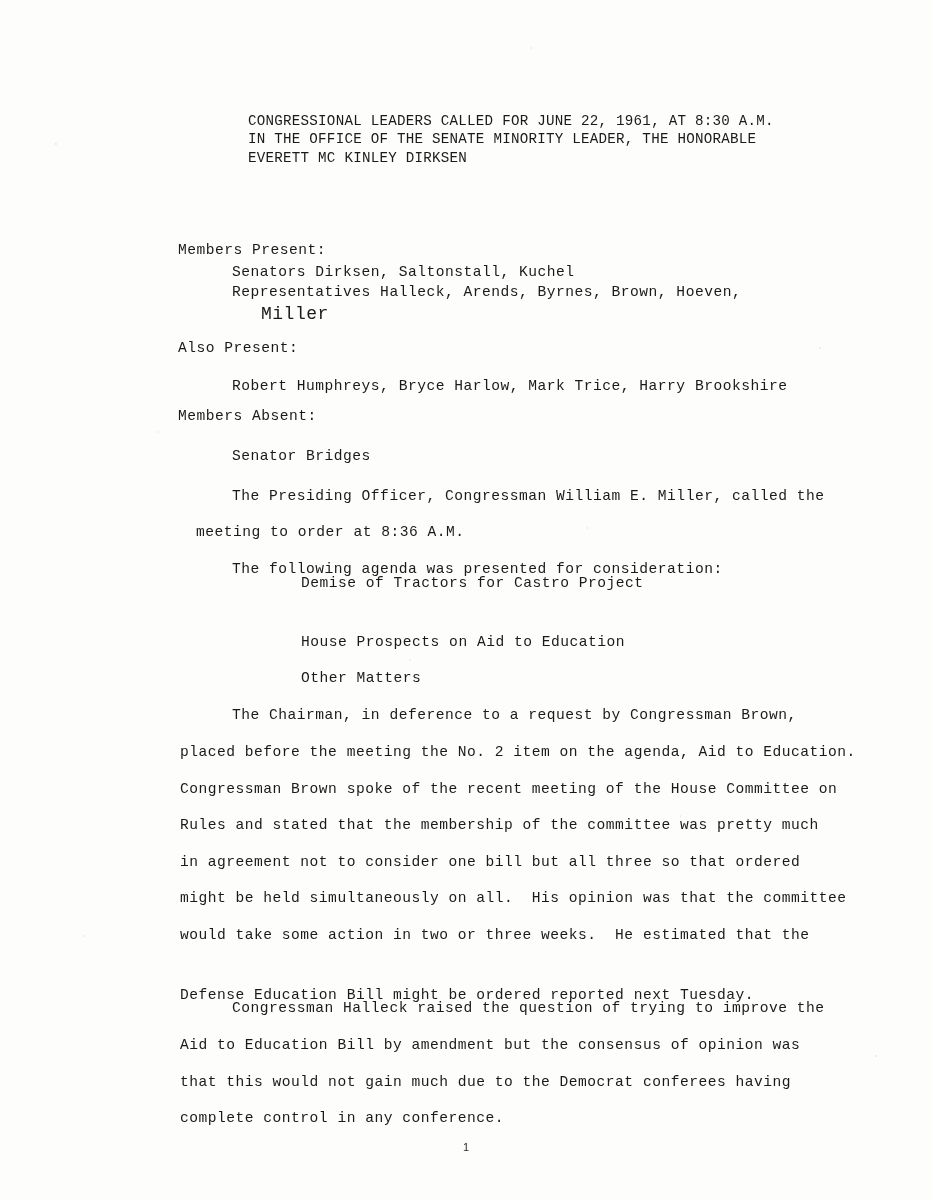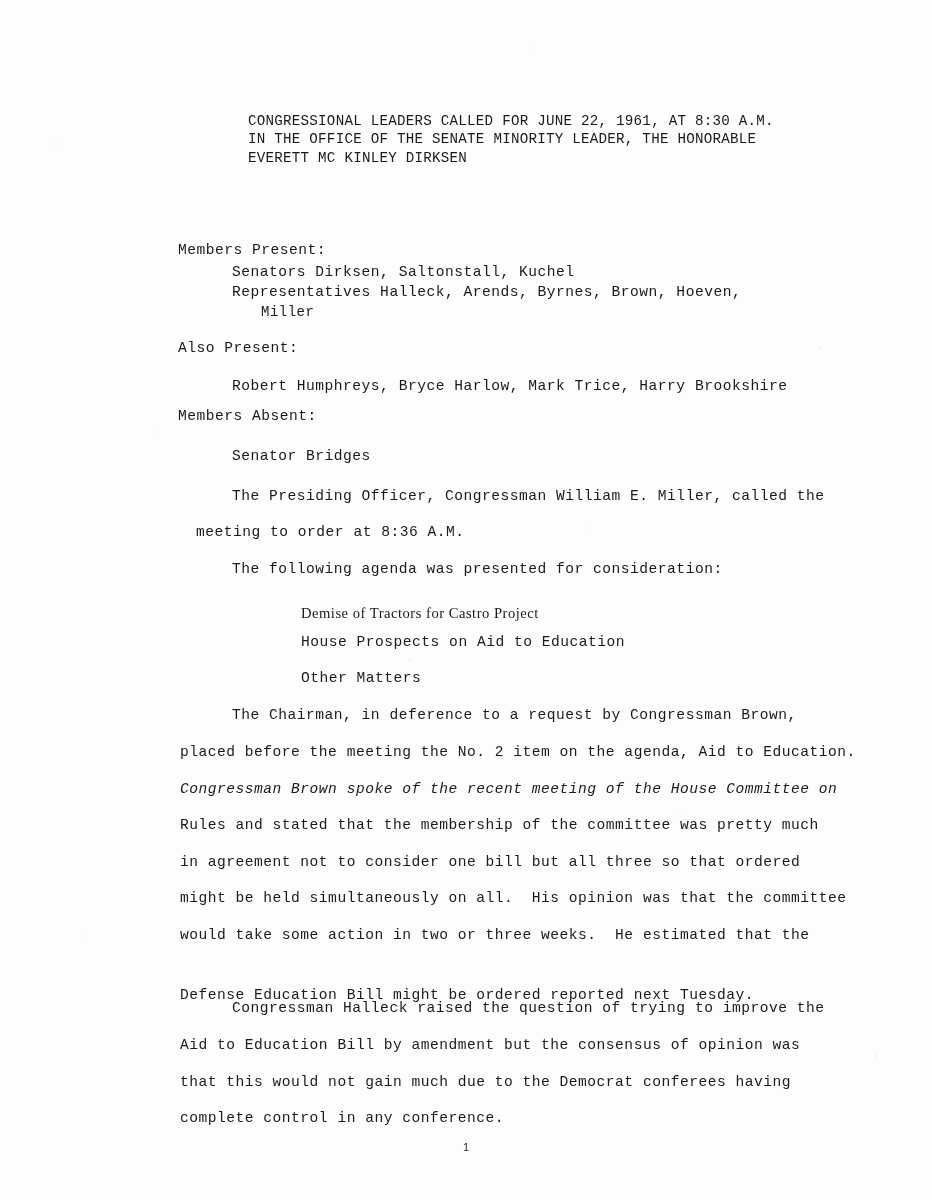--- a/index.html
+++ b/index.html
@@ -80,21 +80,21 @@
   .sec-item {
     position: absolute;
     left: 232px;
     font-size: 14.6px;
     letter-spacing: 0.5px;
     white-space: pre;
   }
   .sec-item-cont {
     position: absolute;
     left: 261px;
-    font-size: 14px;
+    font-size: 18px;
     letter-spacing: 0.5px;
     white-space: pre;
   }
 
   
   .body-block {
     position: absolute;
     left: 0;
     top: 0;
     width: 932px;
@@ -163,27 +163,27 @@
       <div class="sec-item" style="top:222px;">Senator Bridges</div>
     </div>
 
     <div class="body-block">
 
       <div class="bline indent" style="top:488px;">The Presiding Officer, Congressman William E. Miller, called the</div>
       <div class="bline" style="top:524px;margin-left:16px;">meeting to order at 8:36 A.M.</div>
 
       <div class="bline indent" style="top:561px;">The following agenda was presented for consideration:</div>
 
-      <div class="agenda-item" style="top:605px;font-family:Liberation Serif, serif;">Demise of Tractors for Castro Project</div>
+      <div class="agenda-item" style="top:575px;">Demise of Tractors for Castro Project</div>
       <div class="agenda-item" style="top:634px;">House Prospects on Aid to Education</div>
       <div class="agenda-item" style="top:670px;">Other Matters</div>
 
       <div class="bline indent" style="top:707px;">The Chairman, in deference to a request by Congressman Brown,</div>
       <div class="bline" style="top:744px;">placed before the meeting the No. 2 item on the agenda, Aid to Education.</div>
-      <div class="bline" style="top:781px;font-style:italic;">Congressman Brown spoke of the recent meeting of the House Committee on</div>
+      <div class="bline" style="top:781px;">Congressman Brown spoke of the recent meeting of the House Committee on</div>
       <div class="bline" style="top:817px;">Rules and stated that the membership of the committee was pretty much</div>
       <div class="bline" style="top:854px;">in agreement not to consider one bill but all three so that ordered</div>
       <div class="bline" style="top:890px;">might be held simultaneously on all.  His opinion was that the committee</div>
       <div class="bline" style="top:927px;">would take some action in two or three weeks.  He estimated that the</div>
       <div class="bline" style="top:987px;font-family:Liberation Mono, monospace;">Defense Education Bill might be ordered reported next Tuesday.</div>
 
       <div class="bline indent" style="top:1000px;">Congressman Halleck raised the question of trying to improve the</div>
       <div class="bline" style="top:1037px;">Aid to Education Bill by amendment but the consensus of opinion was</div>
       <div class="bline" style="top:1074px;">that this would not gain much due to the Democrat conferees having</div>
       <div class="bline" style="top:1110px;">complete control in any conference.</div>

